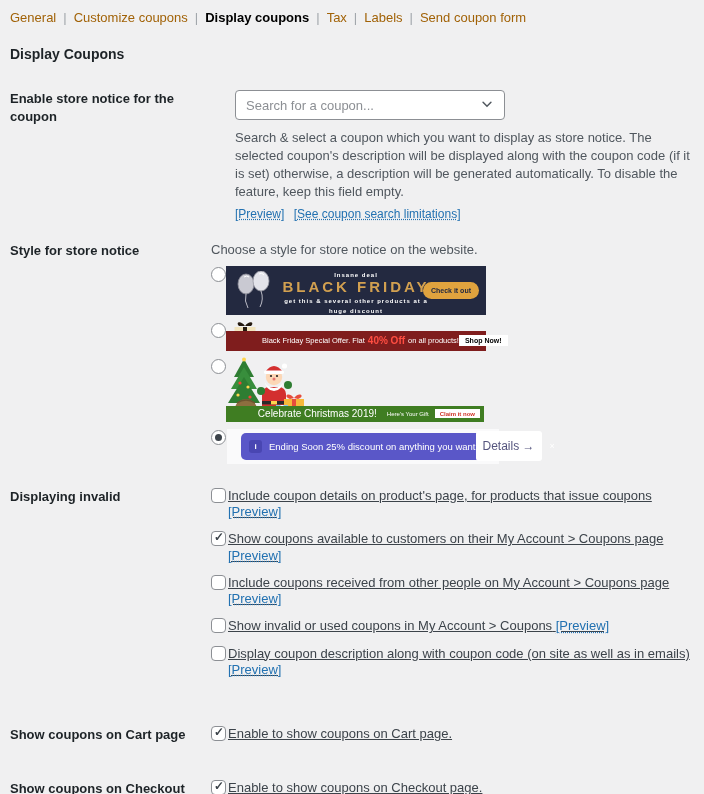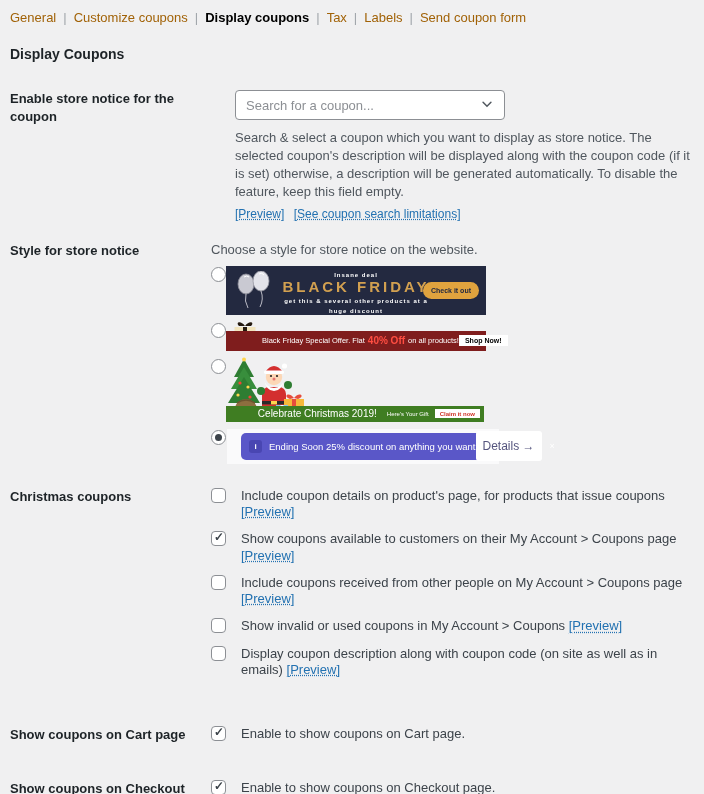--- a/index.html
+++ b/index.html
@@ -65,21 +65,21 @@
   .pn-icon{flex:0 0 13px;width:13px;height:13px;background:#4946b2;border-radius:3px;color:#fff;font-size:8px;
     font-weight:700;display:flex;align-items:center;justify-content:center;}
   .pn-text{font-size:9.5px;margin-left:7px;white-space:nowrap;}
   .pn-btn{margin-left:auto;background:#fff;color:#55557e;font-size:12px;padding:8px 7px;border-radius:3px;white-space:nowrap;}
   .pn-close{margin-left:8px;font-size:9px;color:#fff;cursor:pointer;}
   
   .cb-row{display:flex;align-items:flex-start;margin-bottom:11px;}
   .cb{flex:0 0 15px;width:15px;height:15px;background:#fff;border:1px solid #8c8f94;border-radius:4px;
     position:relative;margin-top:0;cursor:pointer;box-sizing:border-box;}
   .cb.checked::after{content:"\2713";position:absolute;left:2px;top:-2px;font-size:12px;font-weight:700;color:#3c434a;}
-  .cb-label{margin-left:15px;line-height:1.25;}
+  .cb-label{margin-left:2px;line-height:1.25;text-decoration:underline;}
   .cb-label a{color:#2271b1;text-decoration:underline dotted;cursor:pointer;}
 </style>
 </head>
 <body>
 
 <div class="wrap">
 
   <div class="subsubsub">
     <a>General</a><span class="sep">|</span><a>Customize coupons</a><span class="sep">|</span><span class="current">Display coupons</span><span class="sep">|</span><a>Tax</a><span class="sep">|</span><a>Labels</a><span class="sep">|</span><a>Send coupon form</a>
   </div>
@@ -206,21 +206,21 @@
             <span class="pn-btn">Details →</span>
             <span class="pn-close">×</span>
           </div>
         </div>
       </div>
 
     </div>
   </div>
 
   <div class="form-row r3">
-    <div class="row-label">Christmas coupons</div>
+    <div class="row-label">Displaying invalid</div>
     <div class="row-field">
       <div class="cb-row">
         <span class="cb"></span>
         <span class="cb-label"><span>Include coupon details on product's page, for products that issue coupons</span> <a>[Preview]</a></span>
       </div>
       <div class="cb-row">
         <span class="cb checked"></span>
         <span class="cb-label"><span>Show coupons available to customers on their My Account &gt; Coupons page</span> <a>[Preview]</a></span>
       </div>
       <div class="cb-row">

